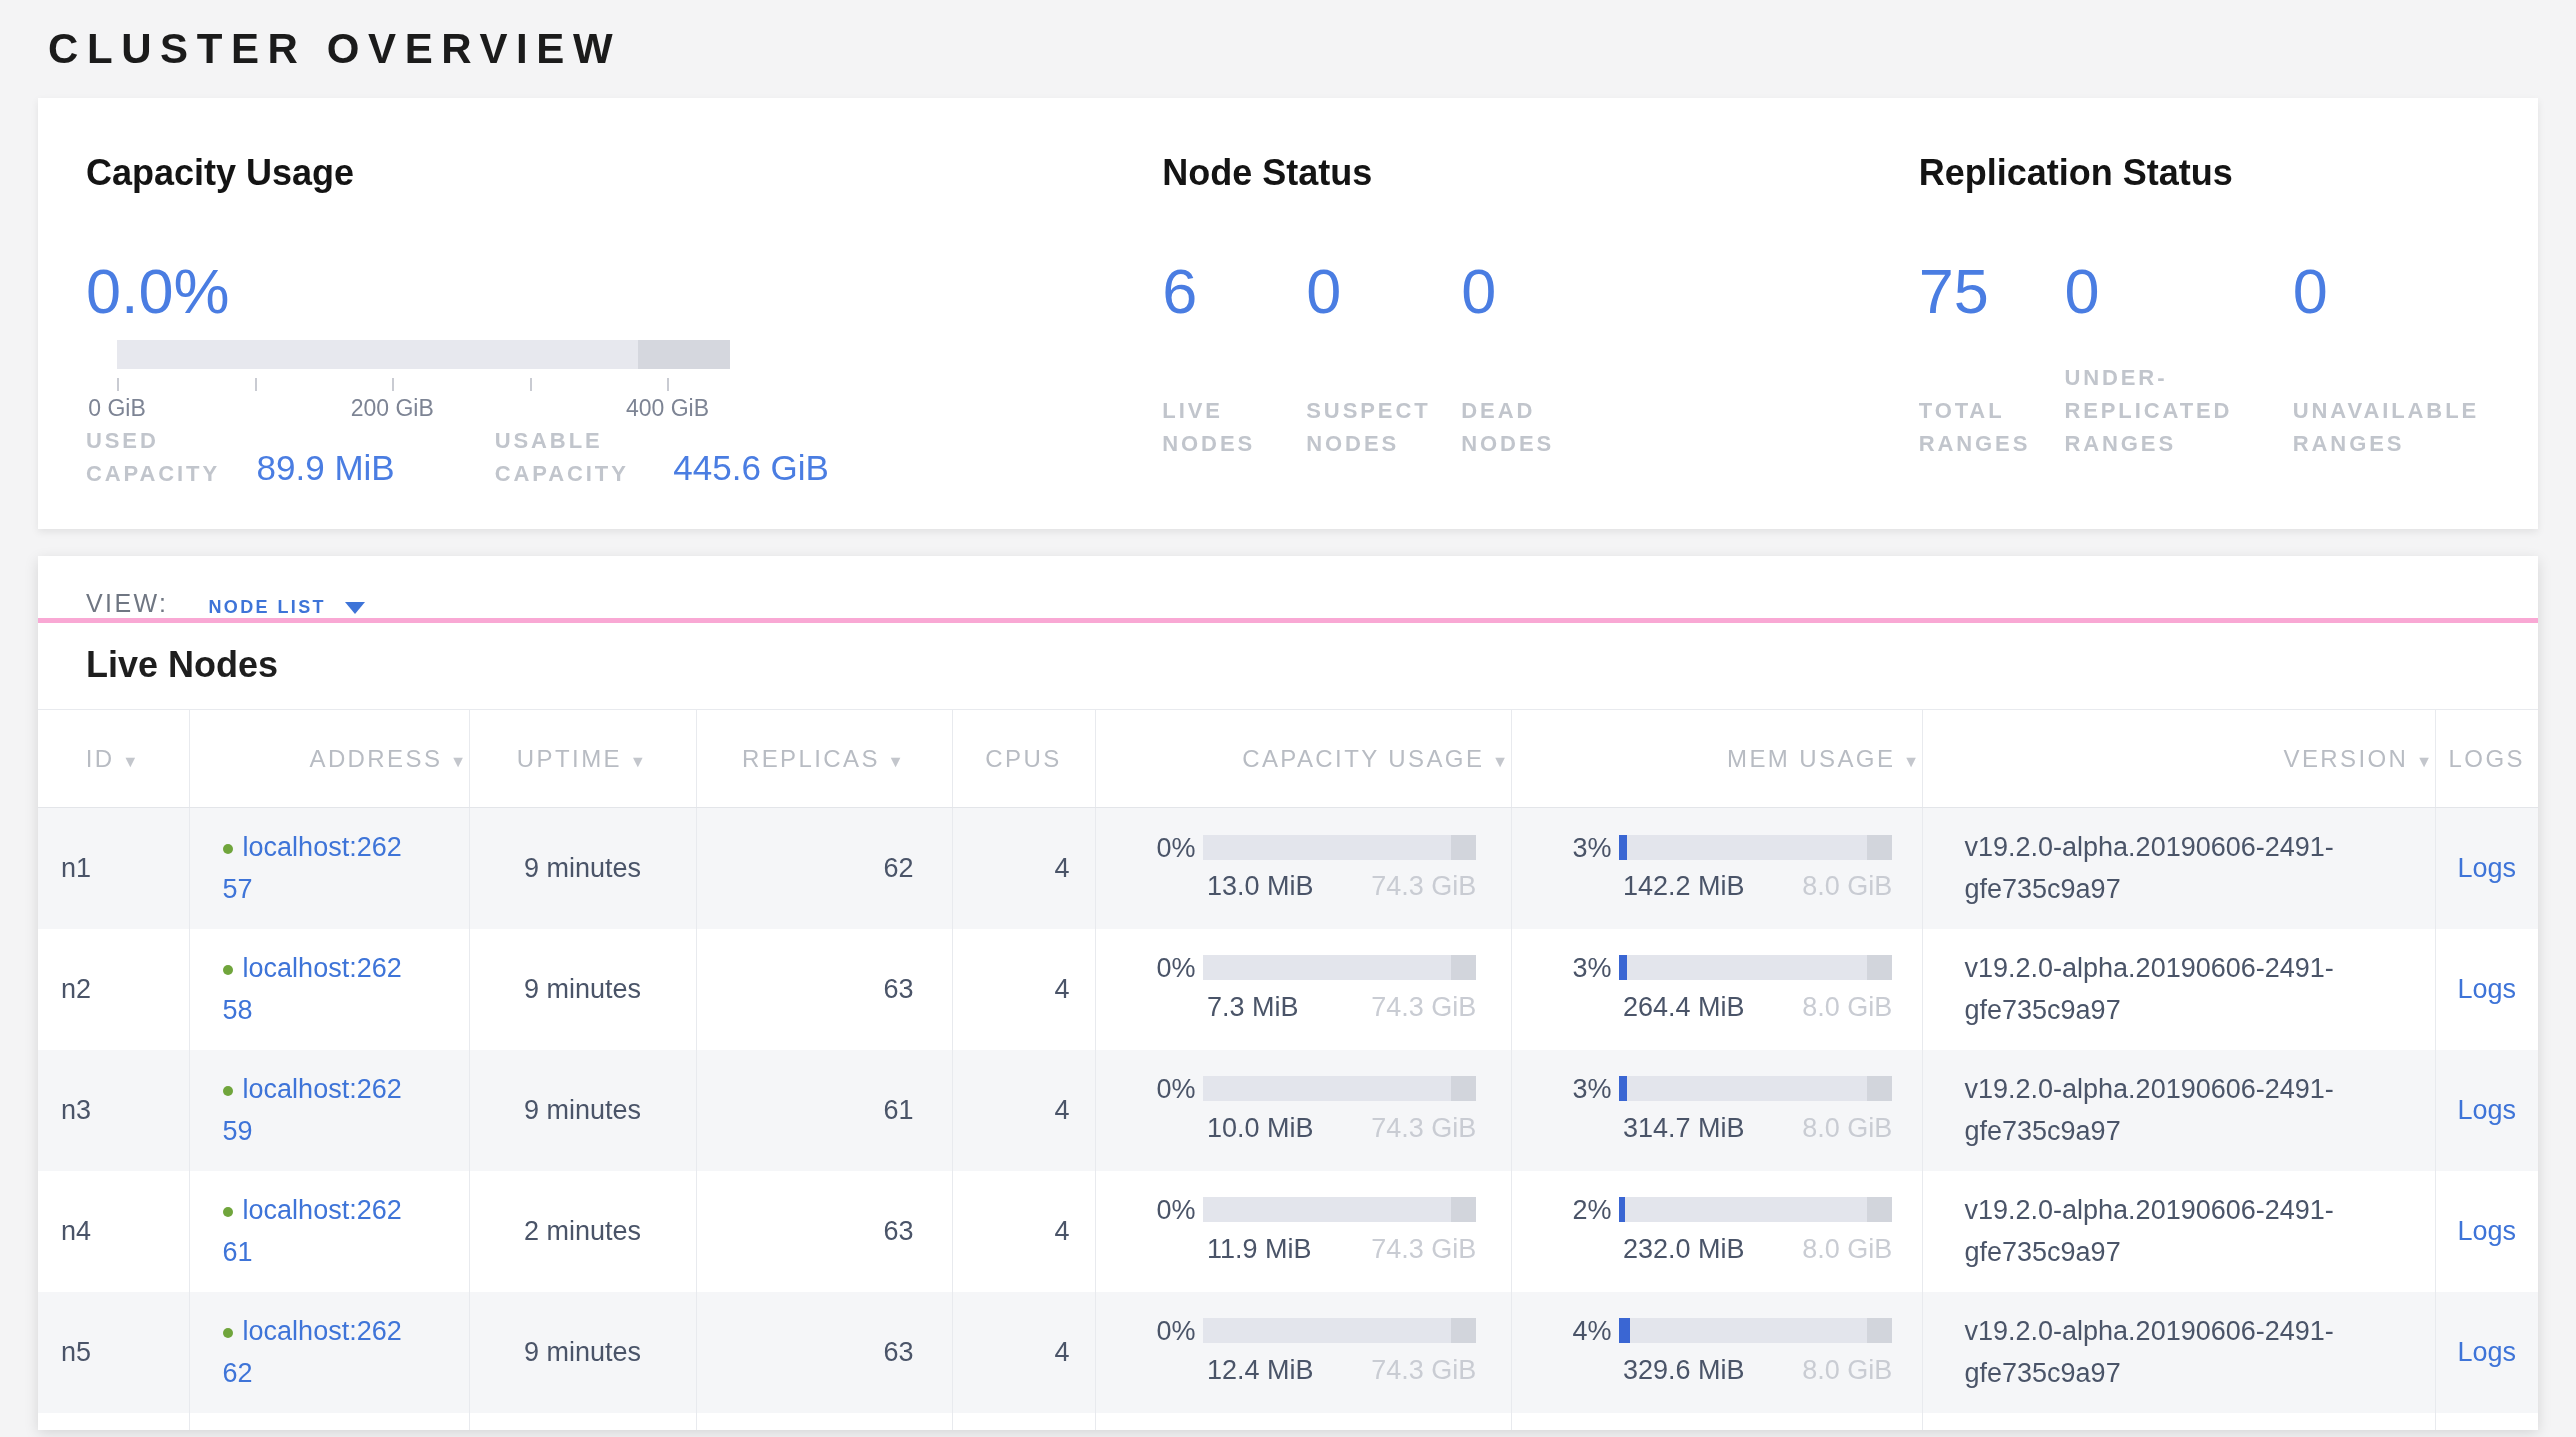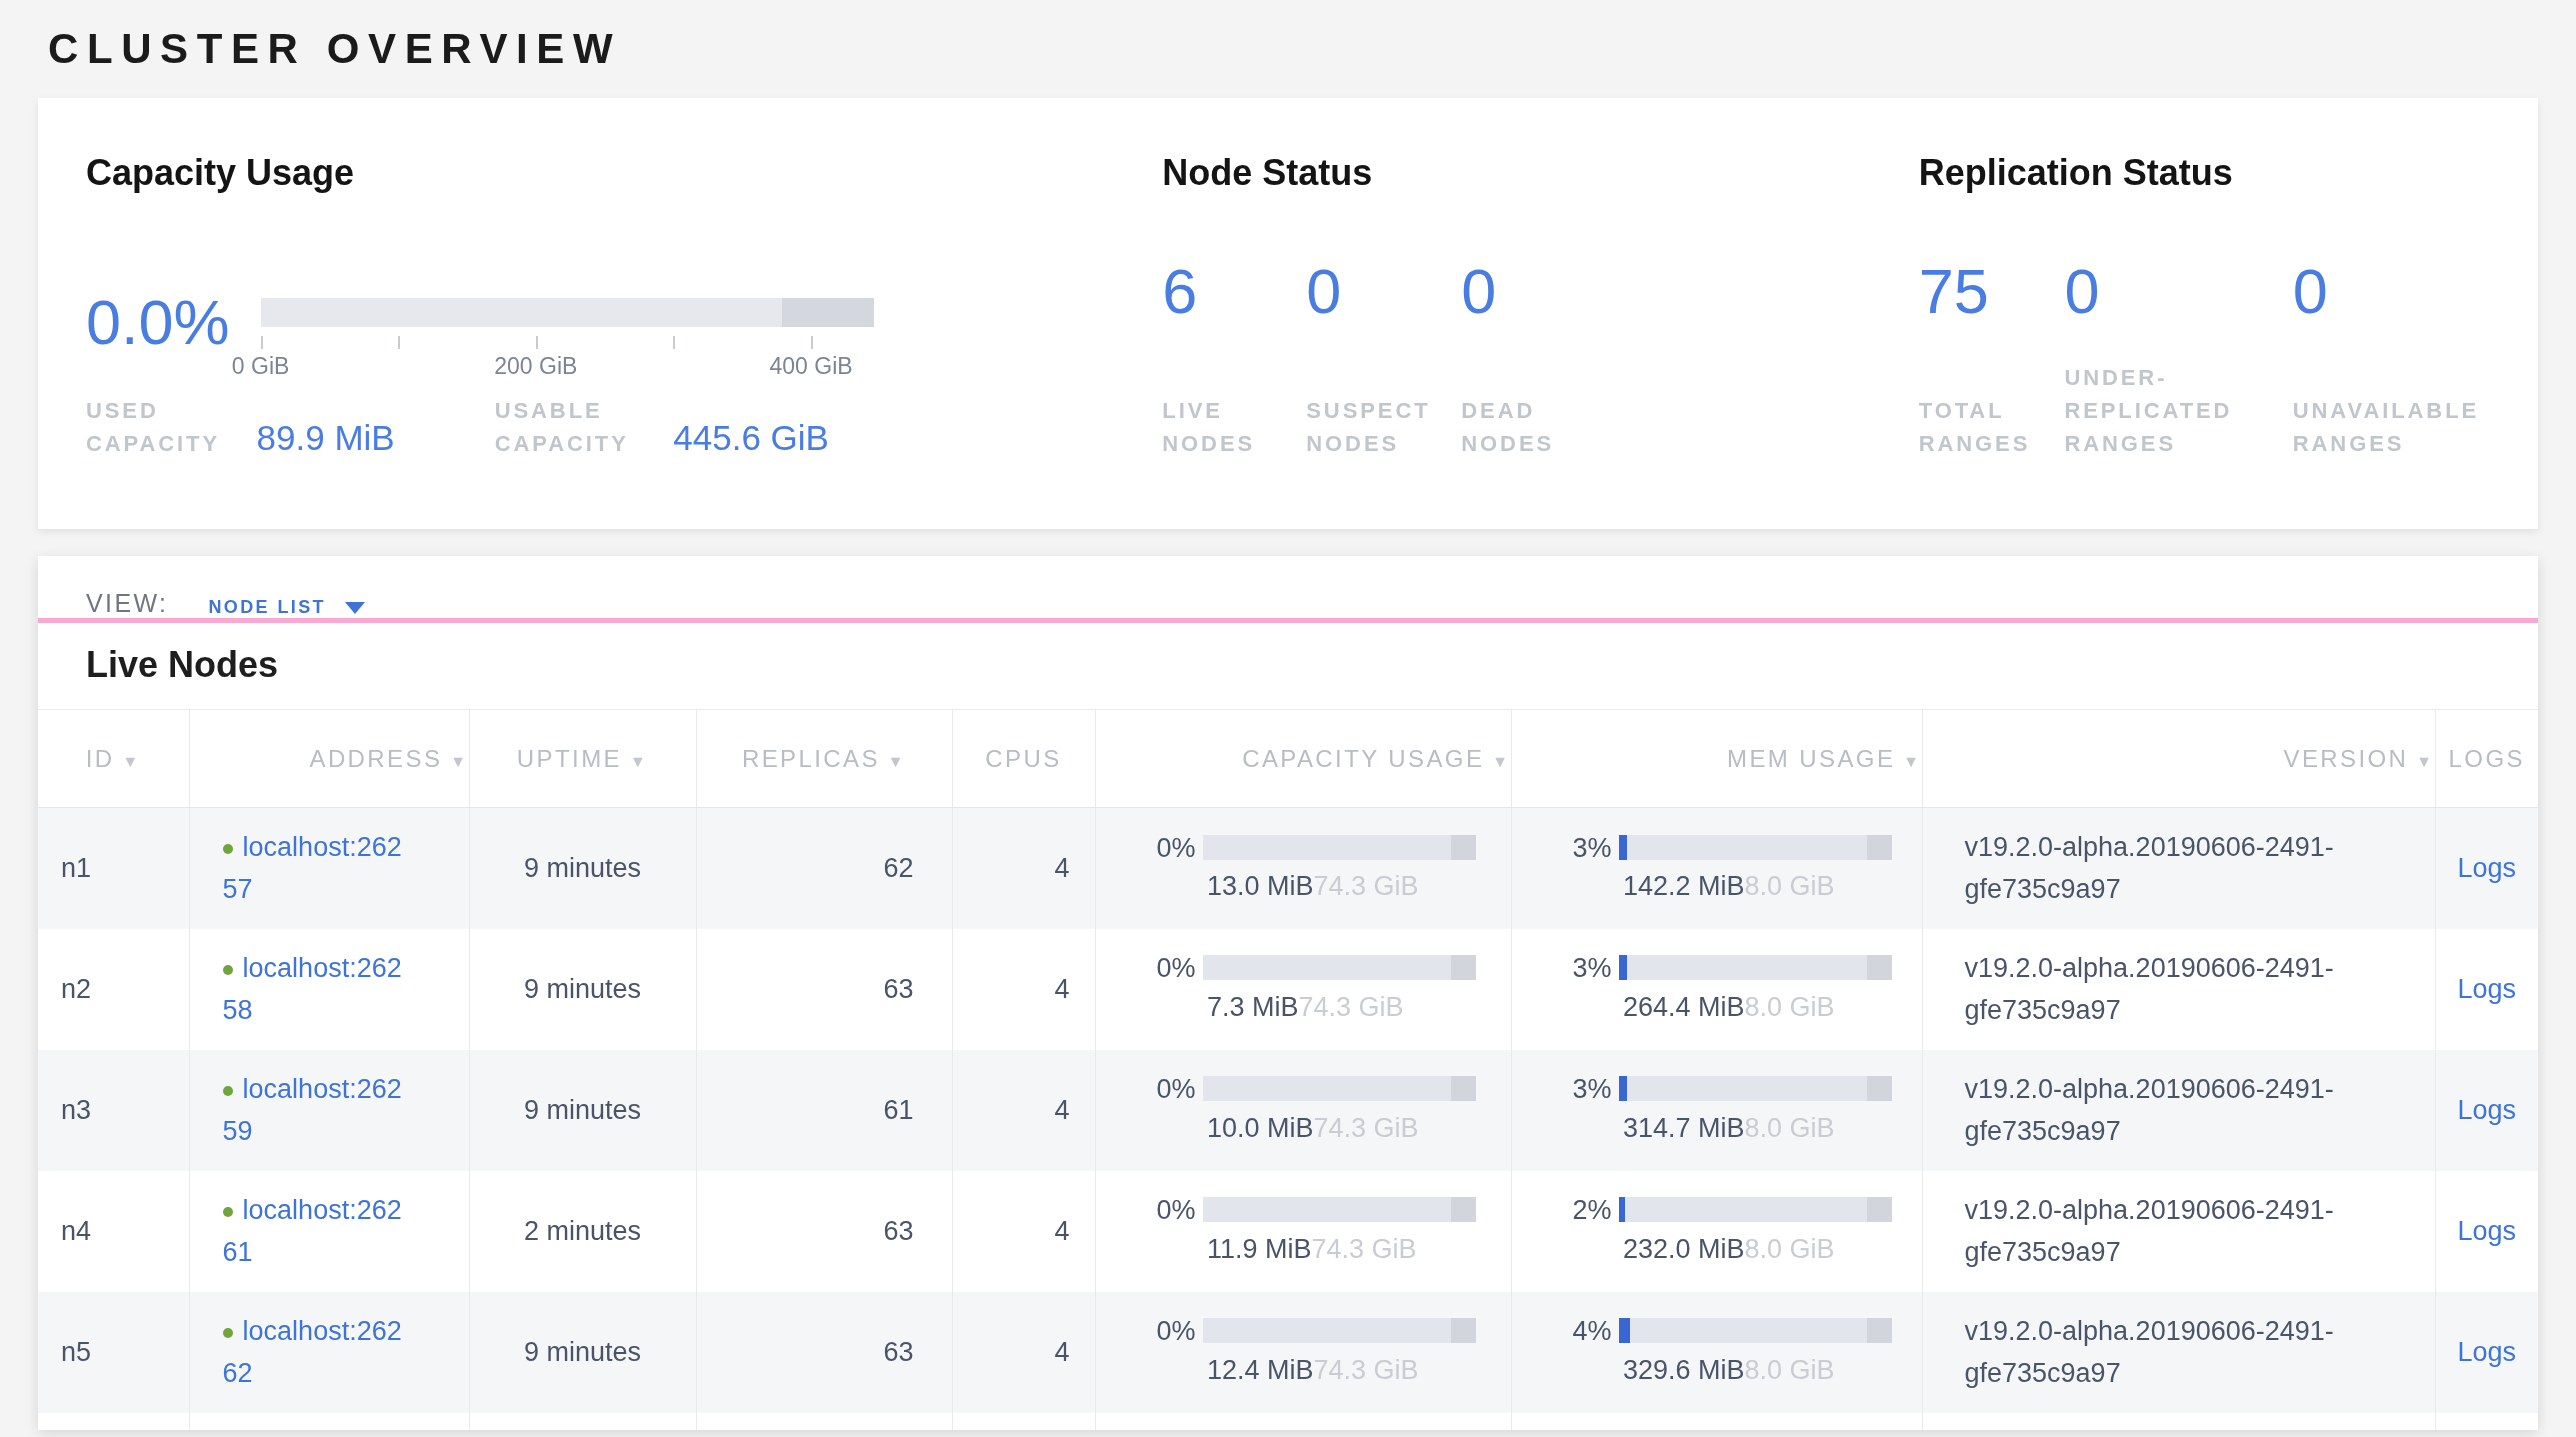--- a/index.html
+++ b/index.html
@@ -13,21 +13,21 @@
   .card { background:#fff; margin:0 38px; box-shadow:0 2.9px 7.7px rgba(0,0,0,.08); }
   .summary-card { margin-top:25px; height:431px; padding:54px 48px 69px 48px;
     display:flex; }
   .section { display:flex; flex-direction:column; }
   .section h2 { font-size:36px; line-height:42px; font-weight:700; color:#141414; }
   .sec-capacity { width:1080px; }
   .sec-nodes { width:759px; }
   .sec-repl { flex:1; }
 
   .cap-body { display:flex; flex:1; flex-direction:column; }
-  .cap-gauge-row { display:flex; margin-top:92px; }
+  .cap-gauge-row { display:flex; margin-top:61px;flex-direction:column; }
   .big-num { font-size:63px; line-height:73px; font-weight:500; color:#4a7de2; }
   .gauge { margin-left:31px; padding-top:11.5px; width:613px; }
   .gauge-bar { position:relative; height:29px; background:#e7e8ee; }
   .gauge-bar .reserved { position:absolute; right:0; top:0; bottom:0; width:15%;
     background:#d5d7de; }
   .gauge-bar .fill { position:absolute; left:0; top:0; bottom:0; background:#3a66d3; }
   .axis { position:relative; height:23px; margin-top:3.8px; }
   .axis .tick { position:absolute; top:5.8px; width:1.9px; height:12.5px; background:#c9cbd2; }
   .axis-labels { position:relative; height:29px; }
   .axis-labels span { position:absolute; transform:translateX(-50%);
@@ -92,21 +92,21 @@
   td.c-cpus { text-align:right; padding-right:25px; }
 
   .usage-cell { display:flex; align-items:flex-start; padding-top:0; }
   .usage-pct { width:100px; text-align:right; margin-right:7.7px; padding-top:0;
     line-height:27px; }
   .usage-stack { width:273px; }
   .minibar { position:relative; height:25px; background:#e3e5ec; }
   .minibar .reserved { position:absolute; right:0; top:0; bottom:0; width:25px;
     background:#d2d5dc; }
   .minibar .fill { position:absolute; left:0; top:0; bottom:0; background:#3a66d3; }
-  .usage-vals { display:flex; justify-content:flex-start; margin-top:11.5px; }
+  .usage-vals { display:flex; justify-content:space-between; margin-top:11.5px; }
   .usage-used { padding-left:3.8px; }
   .usage-total { color:#c9ccd3; }
 
   td.c-version { padding:0 29px 0 42px; }
   .version-text { line-height:42px; word-break:normal; overflow-wrap:break-word; }
   td.c-logs { text-align:center; }
   .logs-link { color:#3e74d8; text-decoration:none; }
 </style>
 </head>
 <body>

